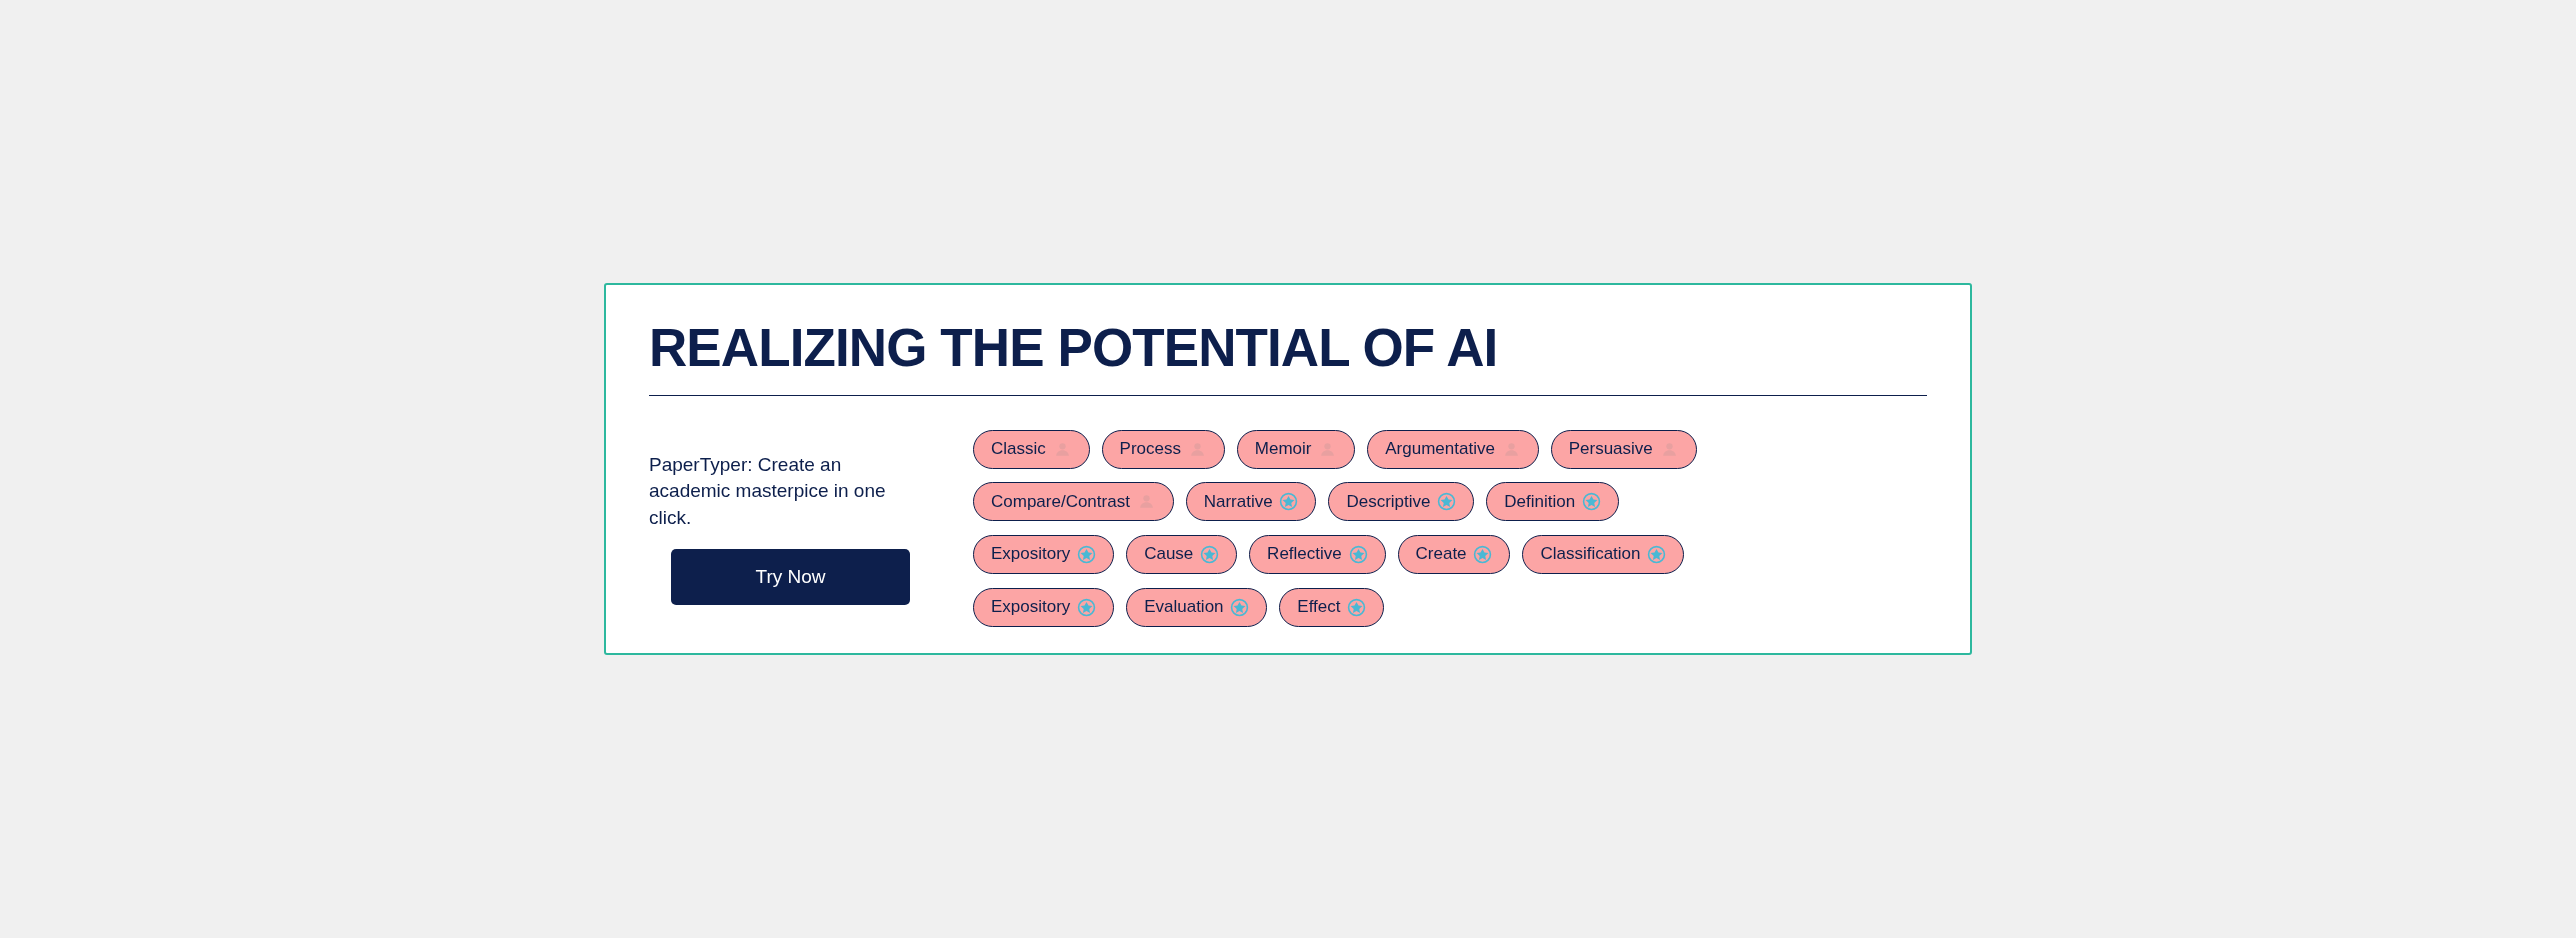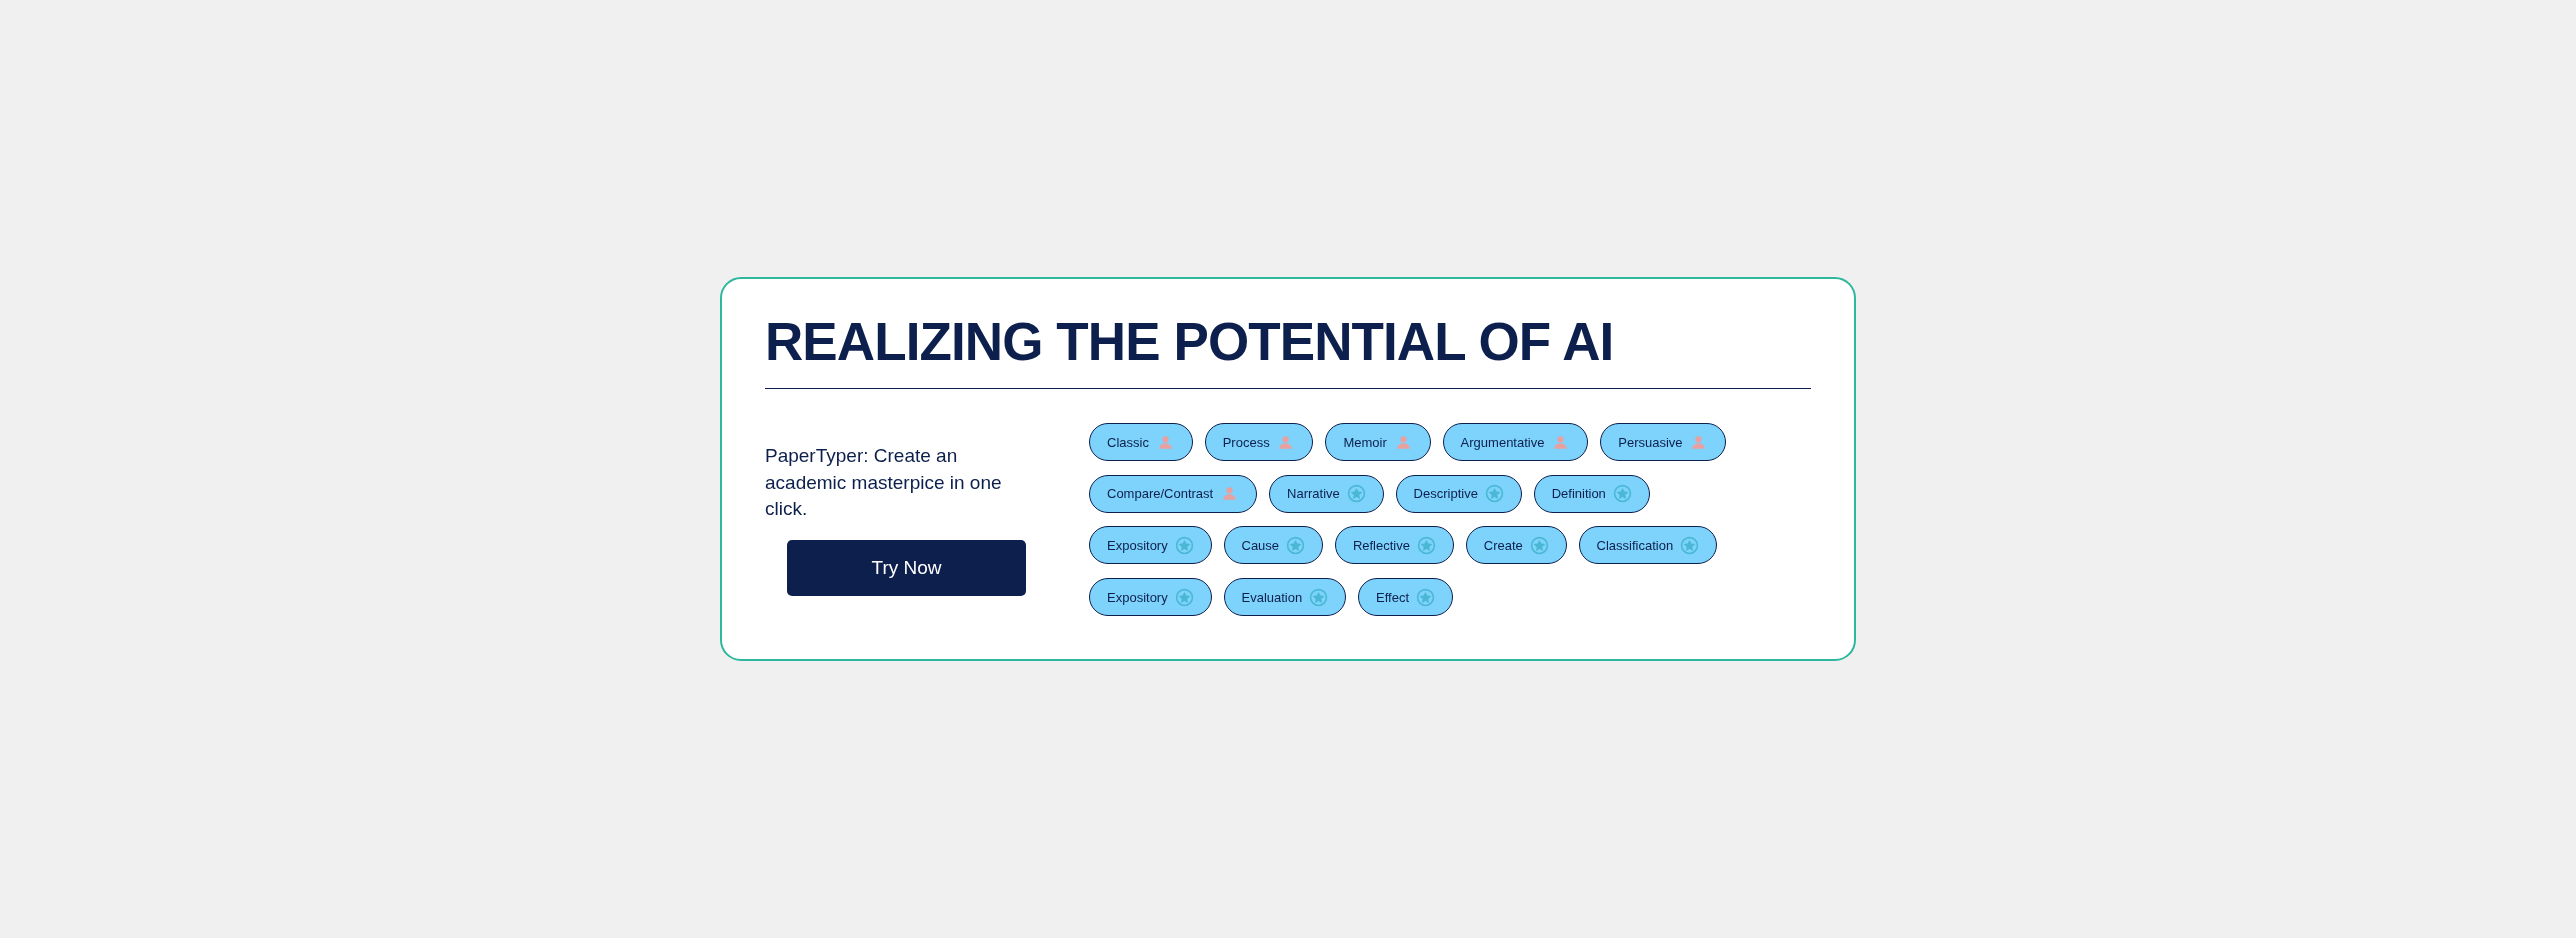--- a/index.html
+++ b/index.html
@@ -13,23 +13,23 @@
       display: flex;
       justify-content: center;
       align-items: center;
       min-height: 100vh;
       font-family: 'Arial', sans-serif;
     }
 
     .card {
       background: #ffffff;
       border: 2.1px solid #2db89e;
-      border-radius: 21px;
-      width: 1136px;
-      padding: 34px 43px 43px 43px;
+      border-radius: 3px;
+      width: 1368px;
+      padding: 34px 43px 26px 43px;
       position: relative;
     }
 
     .main-title {
       font-size: 53px;
       font-weight: 900;
       color: #0d1f4c;
       letter-spacing: -0.9px;
       line-height: 1.1;
       margin-bottom: 17px;
@@ -90,24 +90,24 @@
       align-items: center;
     }
 
     .tag {
       display: inline-flex;
       align-items: center;
       gap: 6.8px;
       border: 1.7px solid #0d1f4c;
       border-radius: 43px;
       padding: 8.5px 17px;
-      font-size: 13px;
+      font-size: 17px;
       font-weight: 500;
       color: #0d1f4c;
-      background: #7dd3fc;
+      background: #fca5a5;
       cursor: pointer;
       white-space: nowrap;
     }
 
     .icon-person {
       width: 19px;
       height: 19px;
       display: inline-flex;
       align-items: center;
       justify-content: center;

